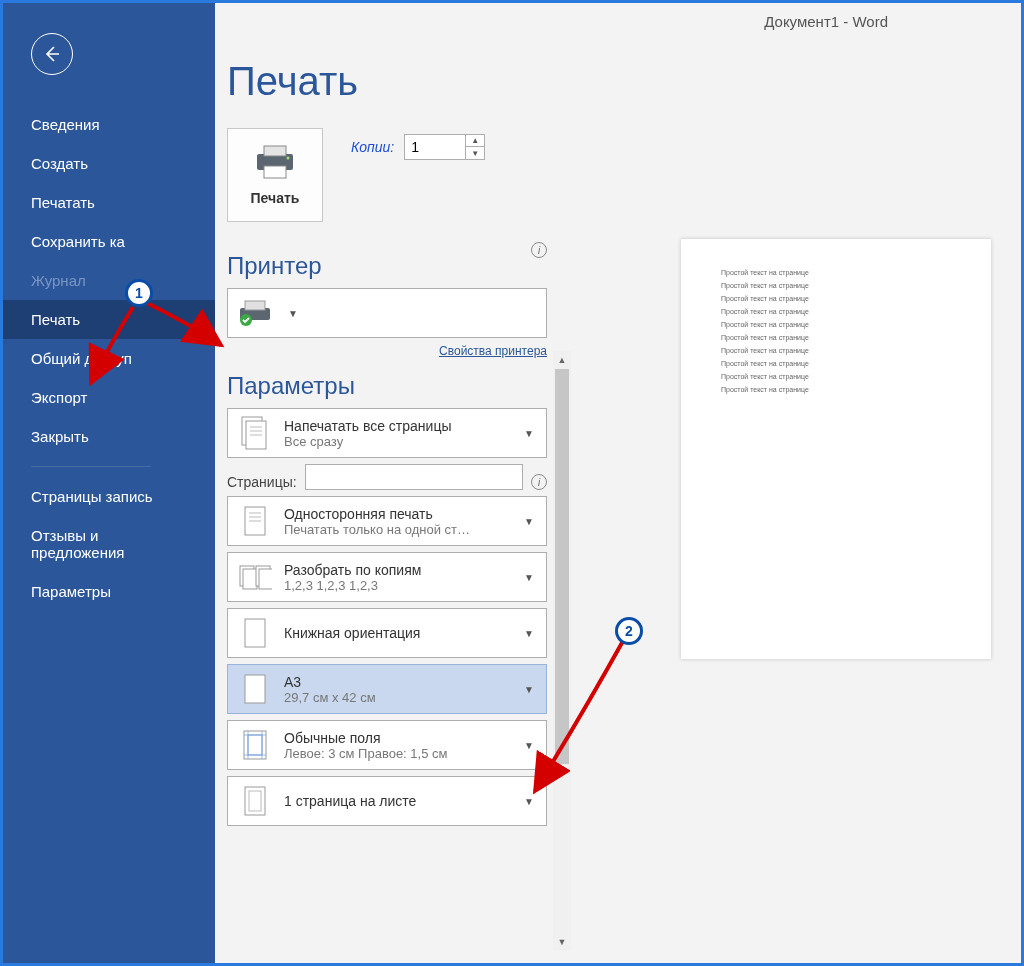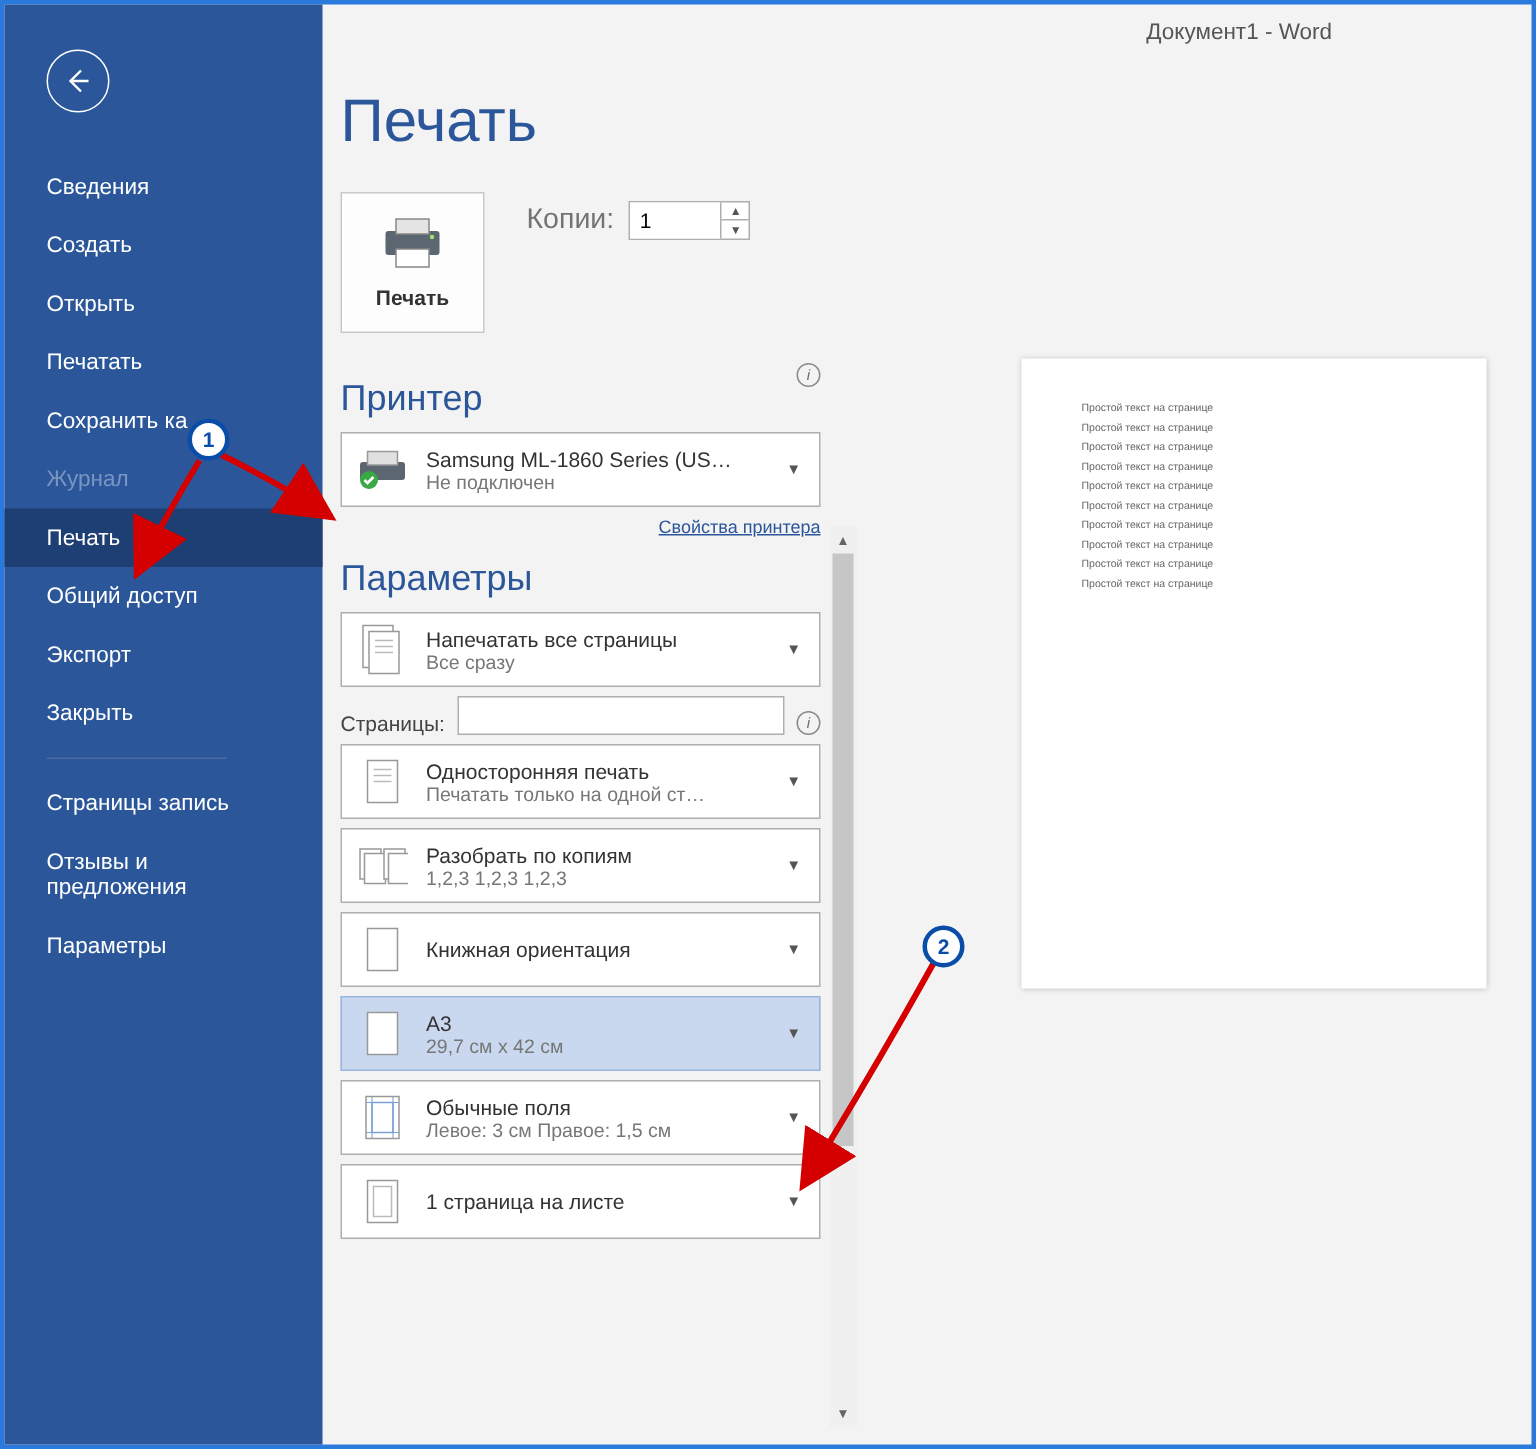--- a/index.html
+++ b/index.html
@@ -16,21 +16,21 @@
   .nav-item.selected { background: #1e3f73; }
   .nav-divider { width: 120px; height: 1px; background: #466ba1; margin: 10px 28px; }
 
   .main { position: absolute; top: 36px; left: 182px; right: 0; bottom: 0; padding: 20px 0 0 42px; }
   .page-title { font-size: 40px; font-weight: 300; color: #2b579a; margin-bottom: 24px; }
 
   .print-row { display: flex; align-items: flex-start; gap: 28px; margin-bottom: 20px; }
   .print-btn { width: 96px; height: 94px; border: 1px solid #c8c8c8; background: #fdfdfd; display: flex; flex-direction: column; align-items: center; justify-content: center; gap: 10px; cursor: pointer; }
   .print-btn .lbl { font-size: 14px; font-weight: 600; color: #333; }
   .copies-row { display: flex; align-items: center; gap: 10px; padding-top: 6px; }
-  .copies-row label { font-size: 19px; color: #737373; }
+  .copies-row label { font-size: 14px; color: #1d4ed8; font-style: italic; }
   .spinner { display: flex; border: 1px solid #aeaeae; height: 26px; background: #fff; }
   .spinner input { border: none; width: 60px; padding: 0 6px; font-size: 14px; outline: none; }
   .spinner-btns { display: flex; flex-direction: column; border-left: 1px solid #aeaeae; }
   .spinner-btns div { width: 18px; height: 12px; display: flex; align-items: center; justify-content: center; font-size: 8px; color: #555; cursor: pointer; }
   .spinner-btns div:first-child { border-bottom: 1px solid #aeaeae; }
 
   .section-heading { font-size: 24px; font-weight: 300; color: #2b579a; margin: 10px 0 8px; }
   .info-icon { width: 16px; height: 16px; border: 1px solid #8a8a8a; border-radius: 50%; display: inline-flex; align-items: center; justify-content: center; font-size: 10px; color: #6a6a6a; font-style: italic; cursor: pointer; }
 
   .dropdown { width: 320px; border: 1px solid #aeaeae; background: #fff; display: flex; align-items: center; padding: 4px 8px; gap: 10px; cursor: pointer; position: relative; margin-bottom: 6px; }
@@ -70,21 +70,20 @@
 
   <div class="sidebar">
     <div class="back-btn">
       <svg width="20" height="20" viewBox="0 0 20 20">
           <path d="M12 3 L5 10 L12 17 M5 10 H17" stroke="#fff" stroke-width="1.6" fill="none"></path>
         </svg>
     </div>
     <div id="nav-items">
         <div class="nav-item">Сведения</div>
         <div class="nav-item">Создать</div>
-        <div class="nav-item">Открыть</div>
         <div class="nav-item">Печатать</div>
         <div class="nav-item">Сохранить ка</div>
         <div class="nav-item disabled">Журнал</div>
         <div class="nav-item selected">Печать</div>
         <div class="nav-item">Общий доступ</div>
         <div class="nav-item">Экспорт</div>
         <div class="nav-item">Закрыть</div>
       </div>
     <div class="nav-divider"></div>
     <div id="nav-footer">
@@ -125,24 +124,20 @@
     </div>
 
     <div class="dropdown">
       <div class="icon-box">
         <svg width="36" height="30" viewBox="0 0 36 30">
           <rect x="3" y="10" width="30" height="12" rx="2" fill="#5b6670"></rect>
           <rect x="8" y="3" width="20" height="9" fill="#e0e0e0" stroke="#999"></rect>
           <circle cx="9" cy="22" r="6" fill="#39a845"></circle>
           <path d="M6 22 l2 2 l4 -4" stroke="#fff" stroke-width="1.8" fill="none"></path>
         </svg>
-      </div>
-      <div class="text-box">
-        <div class="line1">Samsung ML-1860 Series (US…</div>
-        <div class="line2">Не подключен</div>
       </div>
       <div class="chevron">▼</div>
     </div>
 
     <a class="printer-props">Свойства принтера</a>
 
     <div class="section-heading">Параметры</div>
 
     <div id="settings-list">
         <div class="dropdown">

